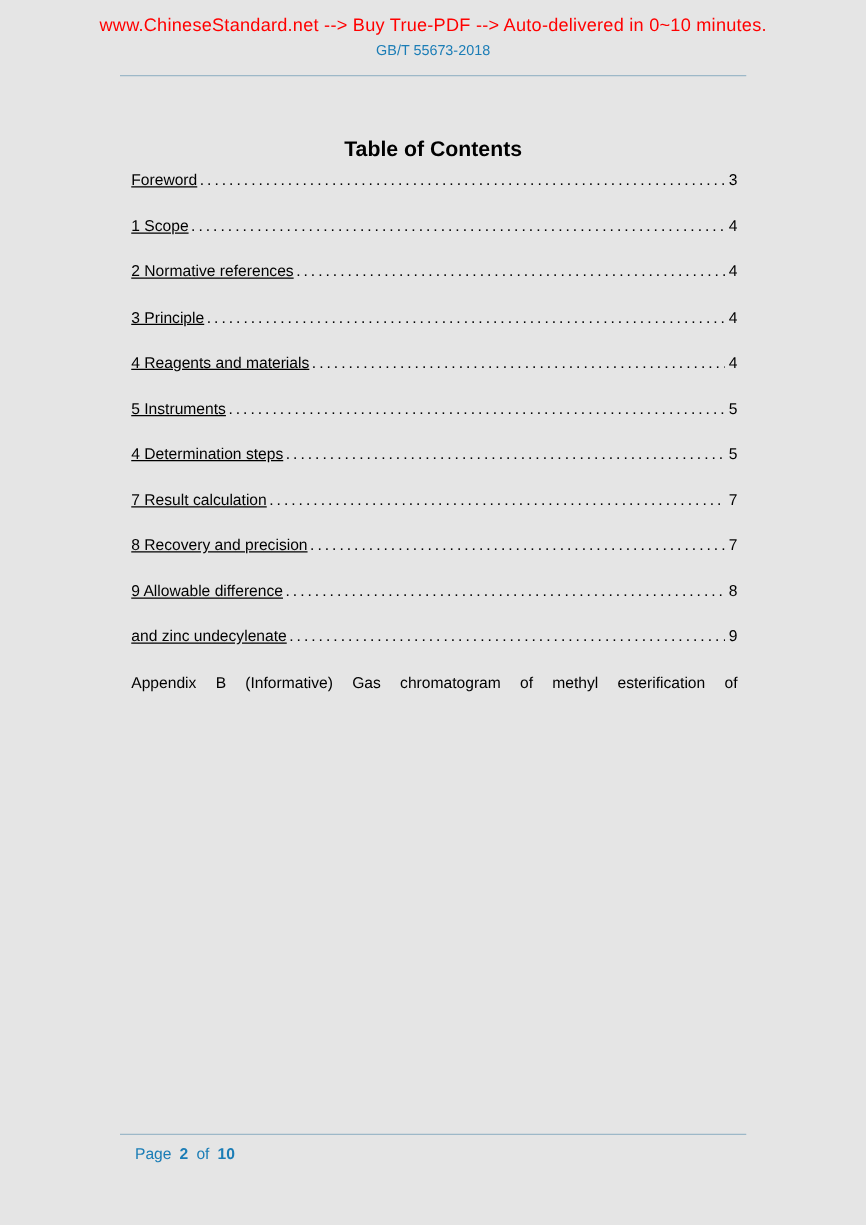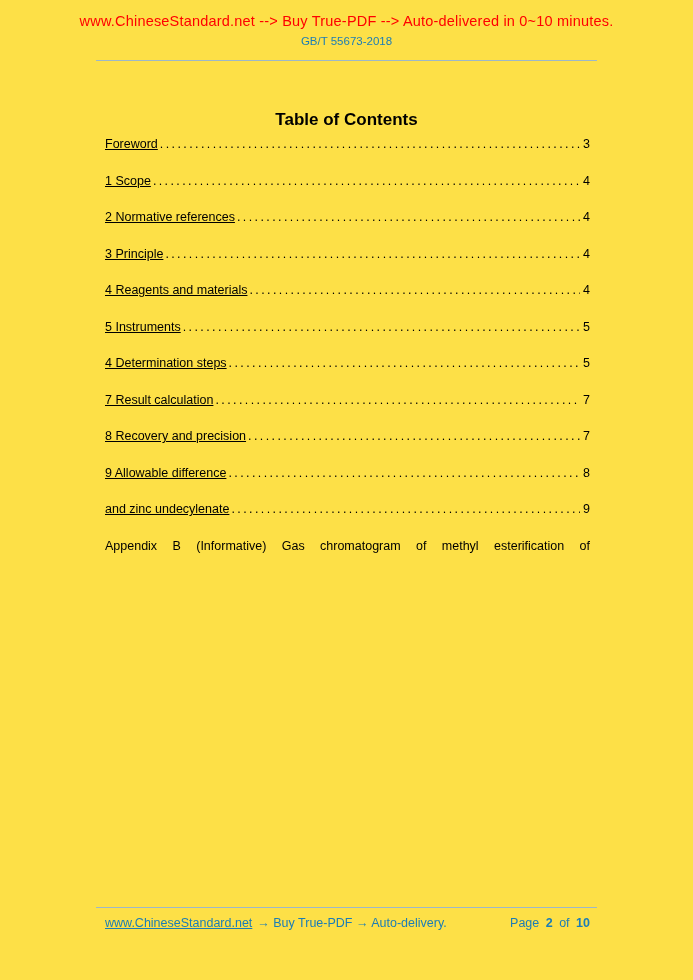--- a/index.html
+++ b/index.html
@@ -5,21 +5,21 @@
   html, body {
     margin: 0;
     padding: 0;
     background: #ffffff;
     font-family: "Liberation Sans", sans-serif;
   }
   .page {
     position: relative;
     width: 693px;
     height: 980px;
-    background: #fde047;
+    background: #e5e5e5;
     overflow: hidden;
   }
 
   
   .header-promo {
     position: absolute;
     top: 13px;
     left: 0;
     width: 100%;
     text-align: center;
@@ -196,23 +196,20 @@
     </div>
 
     <div>
       <div class="toc-line-justify">Appendix B (Informative) Gas chromatogram of methyl esterification of</div>
     </div>
 
   </div>
 
   <div class="footer-rule"></div>
   <div class="footer-bar">
-    <div class="footer-left">
-      <span class="footer-link">www.ChineseStandard.net</span><span class="footer-mid">→ Buy True-PDF → Auto-delivery.</span>
-    </div>
     <div class="footer-right">
       <span>Page</span>
       <span class="bold">2</span>
       <span>of</span>
       <span class="bold">10</span>
     </div>
   </div>
 
 </div>
 

